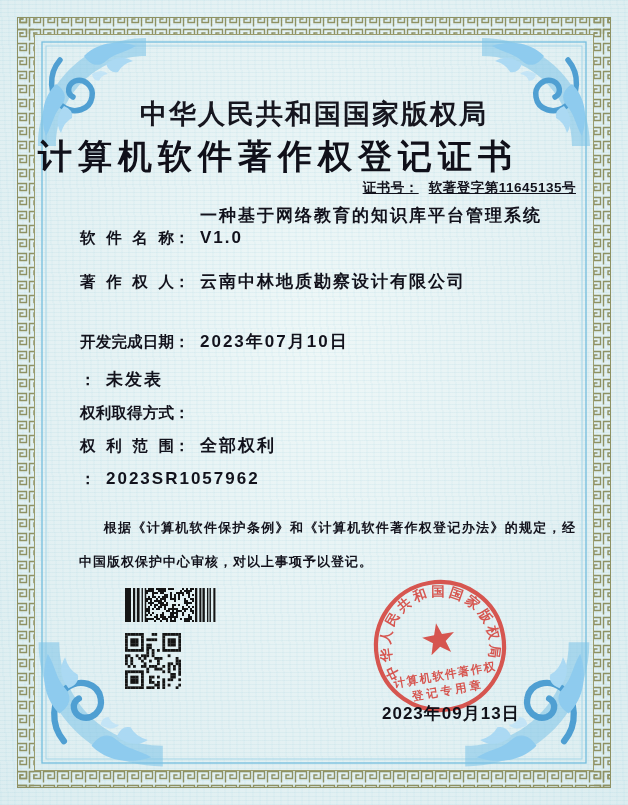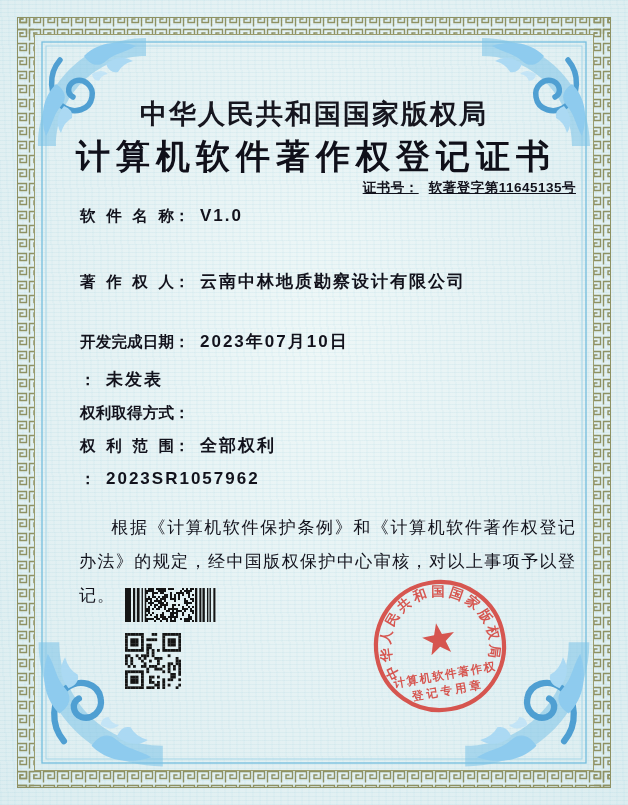--- a/index.html
+++ b/index.html
@@ -11,39 +11,39 @@
       repeating-linear-gradient(88deg, rgba(160,210,225,.08) 0 2px, transparent 2px 7px),
       radial-gradient(ellipse at 50% 42%, #eef7f7 0%, #e4f1f3 60%, #dcedf0 100%);
   }
   .border-layer{position:absolute;left:0;top:0;width:628px;height:805px;pointer-events:none;}
   .authority{
     position:absolute;left:0;top:96px;width:628px;text-align:center;
     font-family:"Liberation Serif",serif;font-weight:700;font-size:27px;
     letter-spacing:2px;color:#16161f;
   }
   .cert-title{
-    position:absolute;left:0;top:134px;width:556px;text-align:right;
+    position:absolute;left:0;top:134px;width:556px;text-align:center;
     font-family:"Liberation Serif",serif;font-weight:900;font-size:34px;
     letter-spacing:6px;color:#10101a;
   }
   .cert-no{
     position:absolute;top:179px;right:52px;
     font-size:13.5px;font-weight:700;color:#12121c;letter-spacing:.5px;text-decoration:underline;
   }
   .cert-no .num{margin-left:10px;}
   .field-row{position:absolute;left:80px;display:flex;align-items:flex-end;color:#12121c;}
   .f-label{
     display:inline-block;width:94px;font-size:15.5px;font-weight:700;line-height:22px;
     text-align:justify;text-align-last:justify;
   }
   .f-colon{font-size:15.5px;font-weight:700;line-height:22px;width:18px;}
   .f-value{font-size:17px;font-weight:700;line-height:22px;letter-spacing:2px;margin-left:8px;width:390px;}
   .statement{
     position:absolute;left:79px;top:511px;width:497px;
-    font-size:17px;font-weight:400;line-height:34px;letter-spacing:1px;
+    font-size:13px;font-weight:700;line-height:34px;letter-spacing:1px;
     color:#12121c;text-align:justify;text-indent:1.9em;
   }
   .barcode{position:absolute;left:125px;top:588px;width:92px;height:34px;}
   .qr{position:absolute;left:125px;top:633px;width:56px;height:56px;}
   .seal{position:absolute;left:366px;top:572px;width:148px;height:148px;transform:rotate(-10deg);opacity:.88;}
   .issue-date{
     position:absolute;left:382px;top:702px;
     font-size:17px;font-weight:700;color:#101018;letter-spacing:1px;
   }
 </style>
@@ -89,20 +89,21 @@
   <div class="cert-title">计算机软件著作权登记证书</div>
 
   <div class="cert-no">
     <span>证书号：</span><span class="num">软著登字第11645135号</span>
   </div>
 
   <div class="field-row" style="top:205px">
     <span class="f-label">软件名称</span>
     <span class="f-colon">：</span>
     <div class="f-value">
+      <div>一种基于网络教育的知识库平台管理系统</div>
       <div>V1.0</div>
     </div>
   </div>
 
   <div class="field-row" style="top:271px">
     <span class="f-label">著作权人</span>
     <span class="f-colon">：</span>
     <div class="f-value">云南中林地质勘察设计有限公司</div>
   </div>
 
@@ -552,14 +553,15 @@
     <circle cx="0" cy="0" r="64" fill="none" stroke="#d5413a" stroke-width="4.2"></circle>
     <path id="sealArc" d="M -38,32.5 A 50,50 0 1 1 38,32.5" fill="none"></path>
     <text fill="#d5413a" font-size="13.5" font-weight="700" letter-spacing="3.5" style="font-family:'Liberation Serif',serif">
       <textPath href="#sealArc" startOffset="50%" text-anchor="middle">中华人民共和国国家版权局</textPath>
     </text>
     <polygon fill="#d5413a" transform="translate(0,-6)" points="0,-17 3.99,-5.5 16.16,-5.25 6.47,2.1 9.99,13.75 0,6.8 -9.99,13.75 -6.47,2.1 -16.16,-5.25 -3.99,-5.5"></polygon>
     <text x="0" y="33" text-anchor="middle" fill="#d5413a" font-size="11.5" font-weight="700" letter-spacing="1.5" style="font-family:'Liberation Serif',serif">计算机软件著作权</text>
     <text x="0" y="49" text-anchor="middle" fill="#d5413a" font-size="11.5" font-weight="700" letter-spacing="3" style="font-family:'Liberation Serif',serif">登记专用章</text>
   </svg>
 
+  <div class="issue-date">2023年09月13日</div>
 
 </div>
 
 </body></html>

